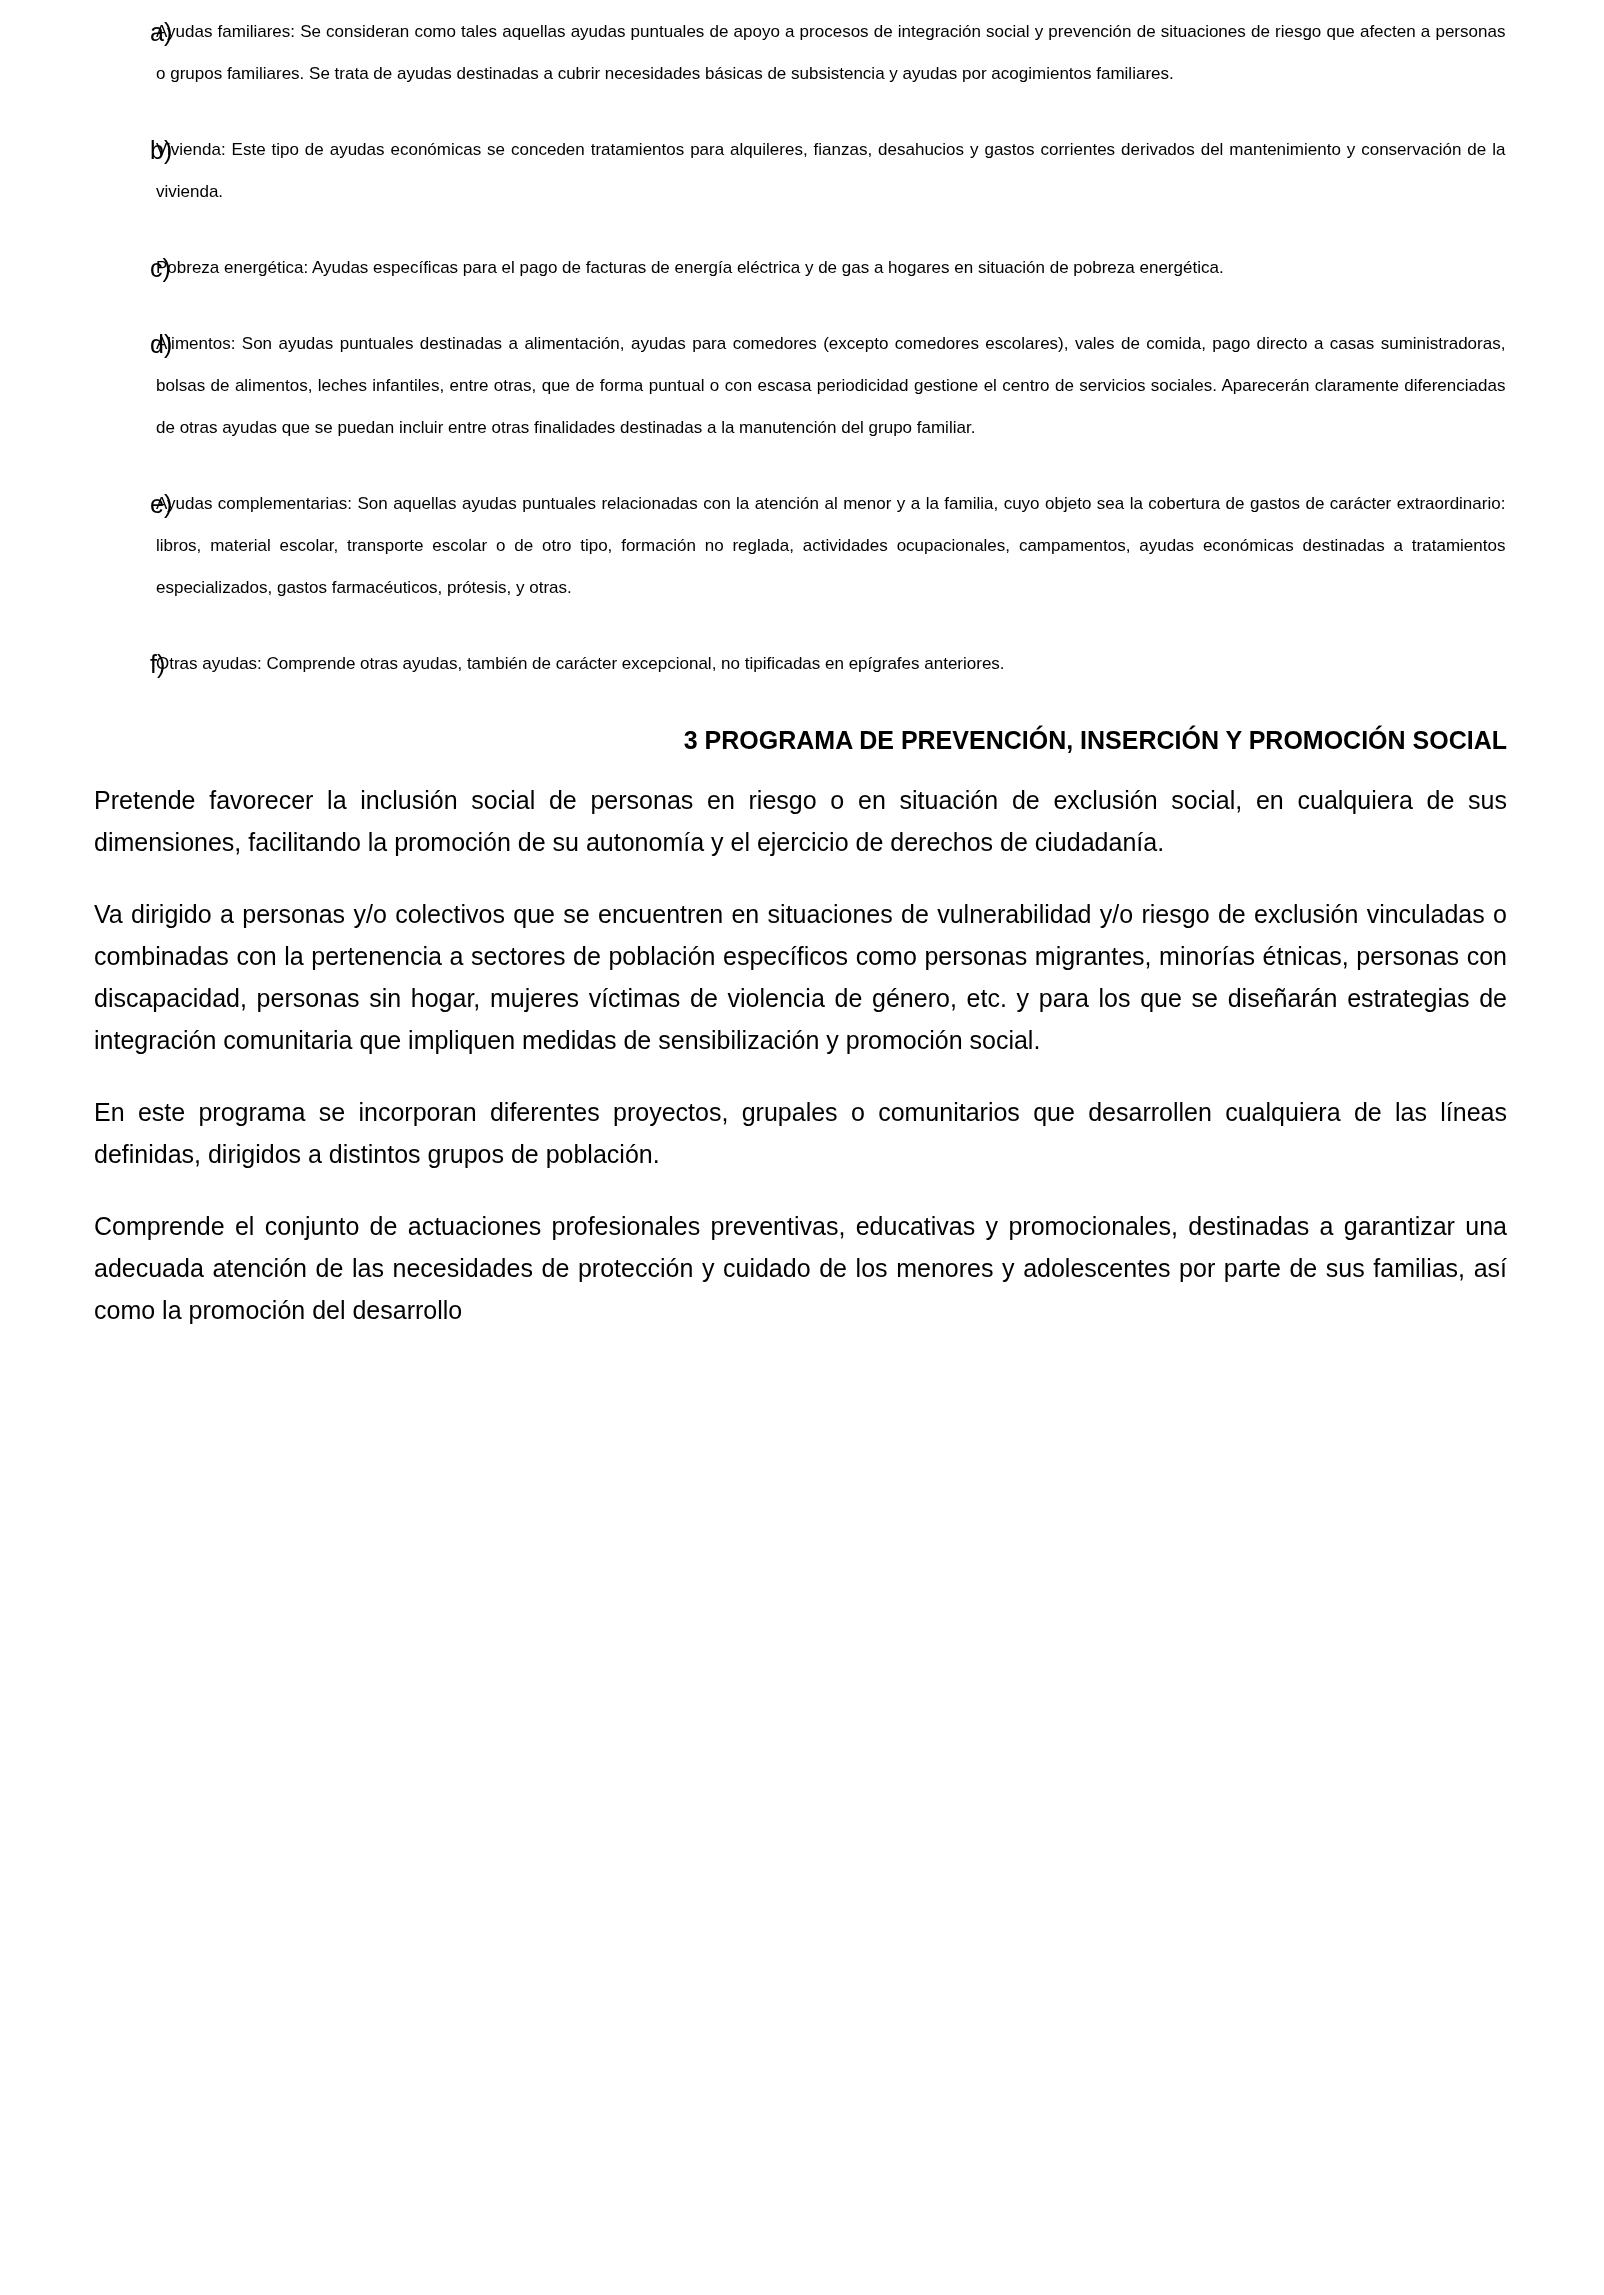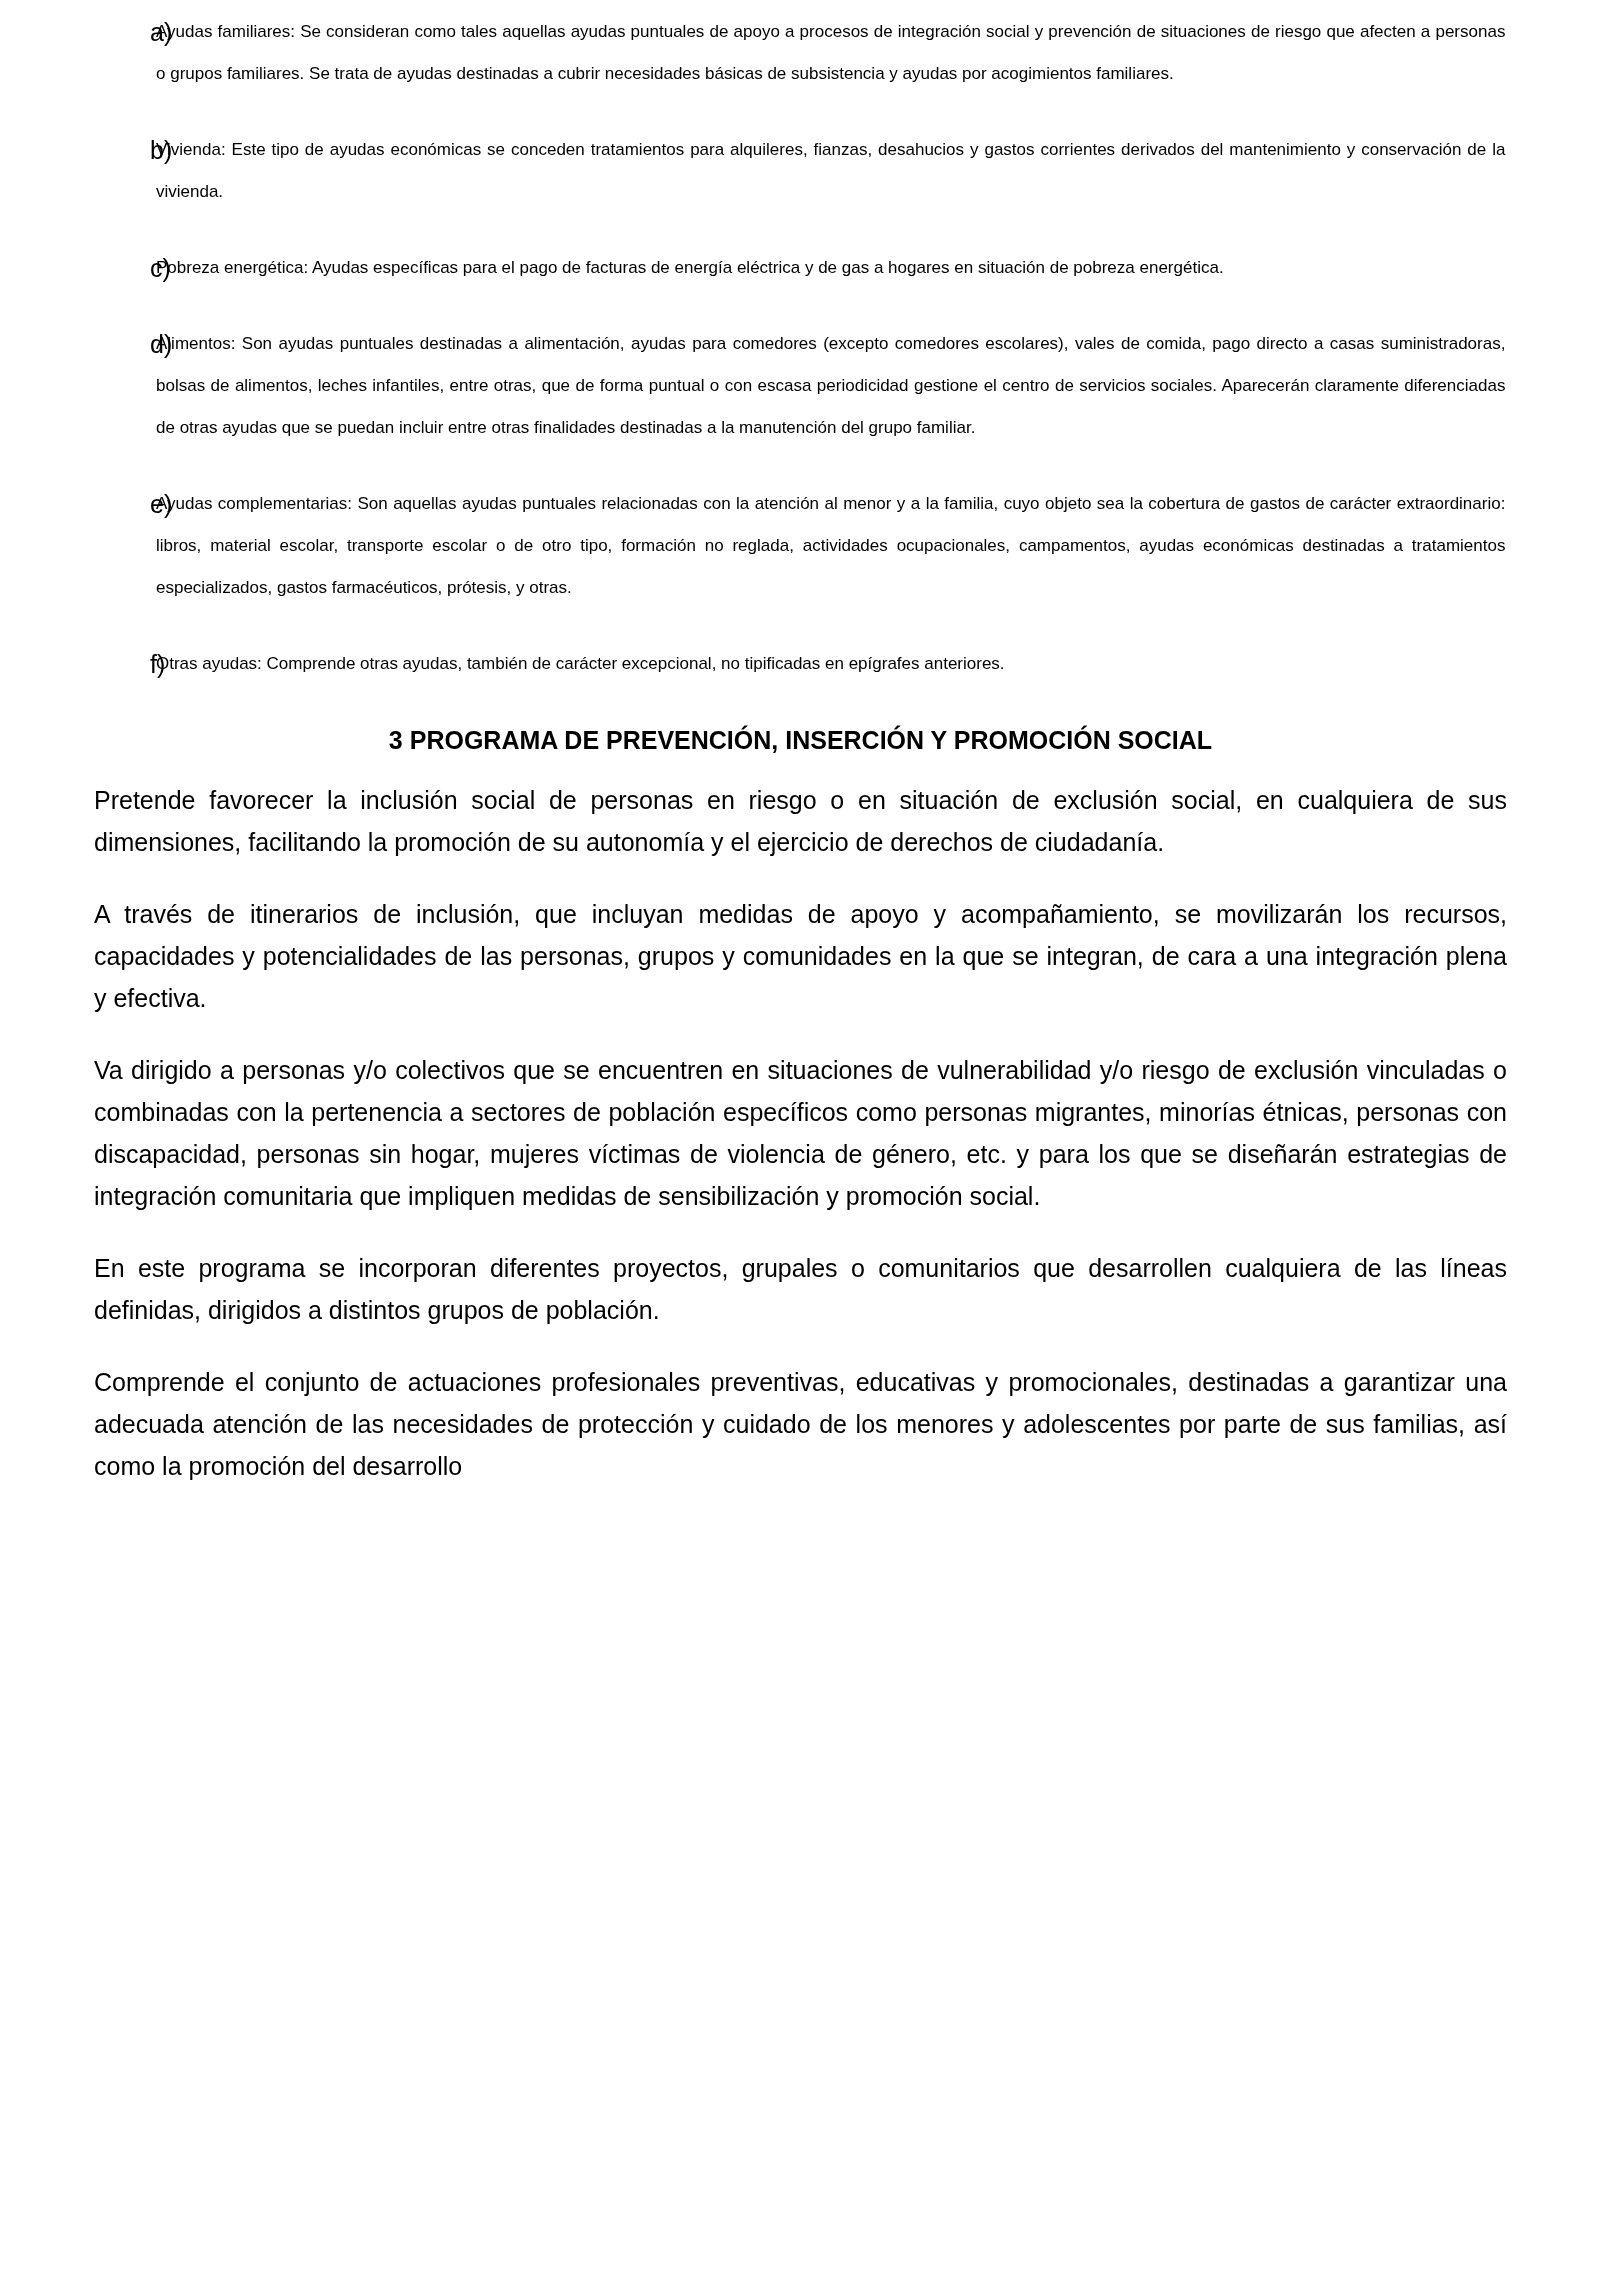--- a/index.html
+++ b/index.html
@@ -38,21 +38,21 @@
     line-height: 42px;
     text-align: justify;
     text-justify: inter-word;
     padding-right: 1.6px;
   }
   .heading {
     font-size: 25px;
     line-height: 42px;
     font-weight: bold;
     margin: 21px 0 17.6px 0;
-    text-align: center;
+    text-align: right;
   }
   .para {
     font-size: 25px;
     line-height: 42px;
     text-align: justify;
     text-justify: inter-word;
     margin: 4px 0 30px 0;
   }
   .no-just-last > :last-child { }
 </style>
@@ -87,21 +87,20 @@
   </div>
 
   <div class="list-item">
     <div class="list-marker">f)</div>
     <div class="list-body">Otras ayudas: Comprende otras ayudas, también de carácter excepcional, no tipificadas en epígrafes anteriores.</div>
   </div>
 
   <div class="heading">3 PROGRAMA DE PREVENCIÓN, INSERCIÓN Y PROMOCIÓN SOCIAL</div>
 
   <p class="para">Pretende favorecer la inclusión social de personas en riesgo o en situación de exclusión social, en cualquiera de sus dimensiones, facilitando la promoción de su autonomía y el ejercicio de derechos de ciudadanía.</p>
-  <p class="para">A través de itinerarios de inclusión, que incluyan medidas de apoyo y acompañamiento, se movilizarán los recursos, capacidades y potencialidades de las personas, grupos y comunidades en la que se integran, de cara a una integración plena y efectiva.</p>
   <p class="para">Va dirigido a personas y/o colectivos que se encuentren en situaciones de vulnerabilidad y/o riesgo de exclusión vinculadas o combinadas con la pertenencia a sectores de población específicos como personas migrantes, minorías étnicas, personas con discapacidad, personas sin hogar, mujeres víctimas de violencia de género, etc. y para los que se diseñarán estrategias de integración comunitaria que impliquen medidas de sensibilización y promoción social.</p>
   <p class="para">En este programa se incorporan diferentes proyectos, grupales o comunitarios que desarrollen cualquiera de las líneas definidas, dirigidos a distintos grupos de población.</p>
 
 
   <p class="para">Comprende el conjunto de actuaciones profesionales preventivas, educativas y promocionales, destinadas a garantizar una adecuada atención de las necesidades de protección y cuidado de los menores y adolescentes por parte de sus familias, así como la promoción del desarrollo</p>
 
 </div>
 
 
 </body></html>

